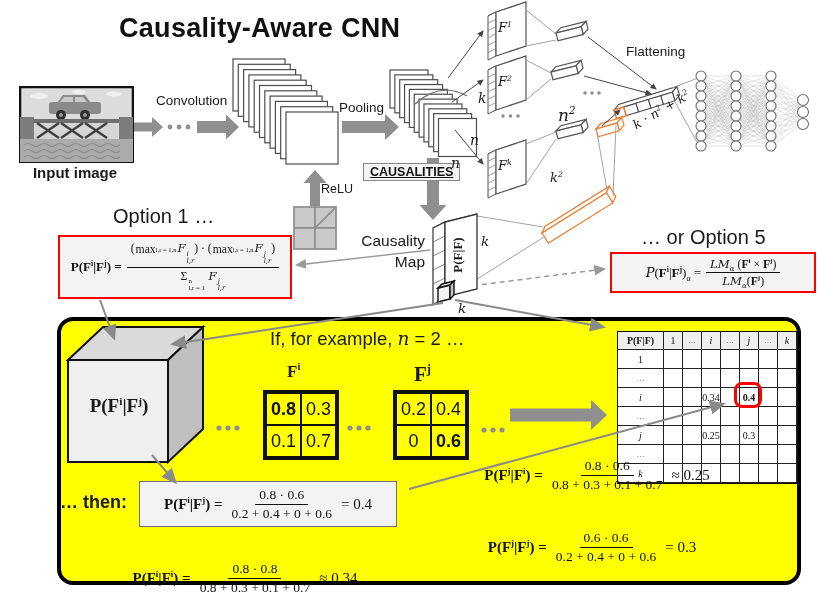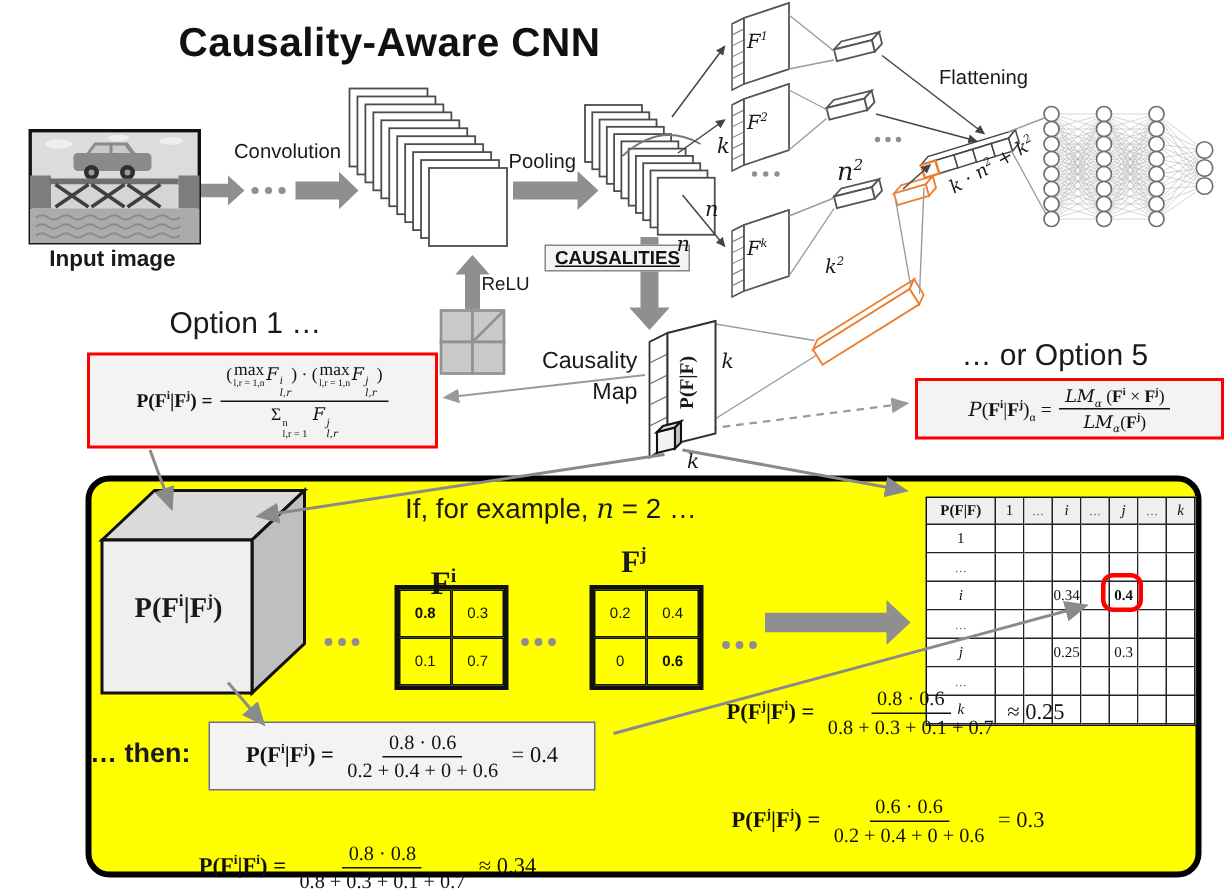--- a/index.html
+++ b/index.html
@@ -20,29 +20,29 @@
         display:flex;align-items:center;justify-content:center}
   .formula{display:flex;align-items:center;justify-content:center;font-family:"Liberation Serif",serif;
            color:#111;gap:5px;white-space:nowrap}
   .frac{display:inline-flex;flex-direction:column;align-items:center;font-size:90%}
   .num{padding:0 4px 1px;border-bottom:1.4px solid #111}
   .den{padding:1px 4px 0}
   .res{font-weight:normal}
   sup{font-size:60%;line-height:0}
   sub{font-size:60%;line-height:0}
   .mss{display:inline-flex;flex-direction:column;font-size:58%;line-height:1.1;vertical-align:-0.5em;margin-left:1px}
-  .munder{display:inline-flex;flex-direction:column;align-items:center;line-height:1;vertical-align:middle;margin:0 1px}
+  .munder{display:inline-flex;flex-direction:row;align-items:center;line-height:1;vertical-align:middle;margin:0 1px}
   .munder .mu{font-size:56%;margin-top:1px}
   .rt{white-space:nowrap}
   .causalities{position:absolute;left:363px;top:163px;z-index:10;background:#F4F4F4;border:1.2px solid #888;
                padding:1px 6px;font-weight:bold;font-size:12.5px;text-decoration:underline;color:#111}
   .mat{position:absolute;z-index:10;border:3px solid #111;display:grid;grid-template-columns:35px 35px;
        grid-auto-rows:32px}
   .mat>div{border:1.5px solid #111;display:flex;align-items:center;justify-content:center;
-           font-size:10px;color:#111}
+           font-size:18px;color:#111}
   .ptable{position:absolute;left:617px;top:331px;z-index:10;border:1.5px solid #111;background:#fff}
   .ptr{display:flex}
   .ptc{width:19px;border-right:1.2px solid #222;border-bottom:1.2px solid #222;display:flex;align-items:center;
        justify-content:center;font-family:"Liberation Serif",serif;font-size:10px;color:#111;background:#fff}
   .ptc.hd{background:#EFEFEF}
   .ptc.lab{width:46px}
   .itl{font-style:italic}
   .dotsc{font-size:8px;color:#555}
   .redbox{position:absolute;left:734px;top:382px;width:28px;height:26px;border:3px solid #FF0000;
           border-radius:8px;z-index:50}
@@ -521,21 +521,21 @@
       <span class="rt"><span class="iv"><span>P</span></span><span><span>(</span></span><span class="bv"><span>F</span><sup>i</sup></span><span><span>|</span></span><span class="bv"><span>F</span><sup>j</sup></span><span><span>)</span><sub>α</sub></span><span><span> =</span></span></span>
       <span class="frac">
         <span class="num rt"><span class="iv"><span>LM</span><sub>α</sub></span><span><span> (</span></span><span class="bv"><span>F</span><sup>i</sup></span><span><span> × </span></span><span class="bv"><span>F</span><sup>j</sup></span><span><span>)</span></span></span>
         <span class="den rt"><span class="iv"><span>LM</span><sub>α</sub></span><span><span>(</span></span><span class="bv"><span>F</span><sup>j</sup></span><span><span>)</span></span></span>
       </span>
     </div>
   </div>
 
   <div class="lbl rt" style="left:270px;top:328px;font-size:18.5px;font-weight:400"><span><span>If, for example, </span></span><span class="iv"><span>n</span></span><span><span> = 2 …</span></span></div>
   <div class="lbl rt serifb" style="left:70px;top:395px;width:98px;text-align:center;font-size:19px"><span class="bv"><span>P(</span></span><span class="bv"><span>F</span><sup>i</sup></span><span class="bv"><span>|</span></span><span class="bv"><span>F</span><sup>j</sup></span><span class="bv"><span>)</span></span></div>
-  <div class="lbl rt serifb" style="left:287px;top:376px;font-size:22px"><span class="bv"><span>F</span><sup>i</sup></span></div>
+  <div class="lbl rt serifb" style="left:287px;top:362px;font-size:17px"><span class="bv"><span>F</span><sup>i</sup></span></div>
   <div class="lbl rt serifb" style="left:414px;top:362px;font-size:21px"><span class="bv"><span>F</span><sup>j</sup></span></div>
   <div class="mat" style="left:263px;top:390px">
       <div style="font-weight: bold;">0.8</div>
       <div>0.3</div>
       <div>0.1</div>
       <div>0.7</div>
     </div>
   <div class="mat" style="left:393px;top:390px">
       <div>0.2</div>
       <div>0.4</div>

